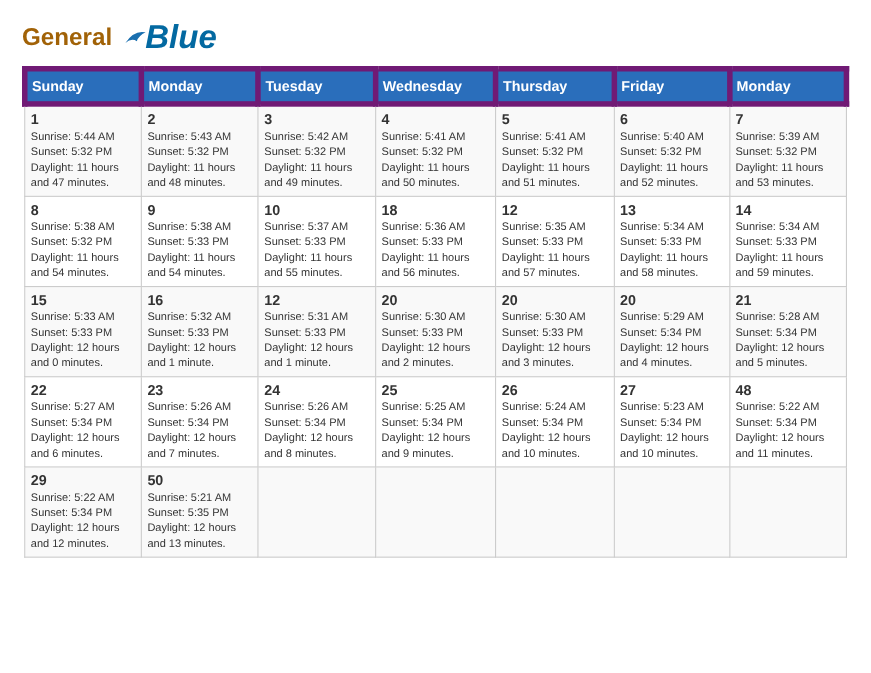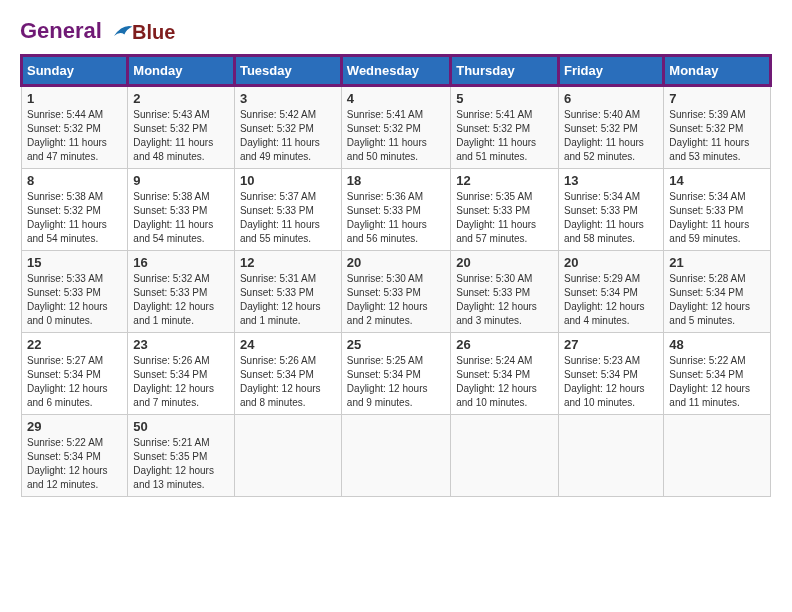--- a/index.html
+++ b/index.html
@@ -40,21 +40,21 @@
     table {
       width: 100%;
       border-collapse: collapse;
     }
     thead tr th {
       background-color: #2a6ebb;
       color: #fff;
       font-size: 13px;
       font-weight: bold;
       padding: 6px 4px;
-      border: 3px solid #701a75;
+      border: 5px solid #701a75;
       text-align: left;
     }
     tbody tr td {
       border: 1px solid #ccc;
       vertical-align: top;
       padding: 4px 5px;
       font-size: 10px;
       color: #333;
       width: 113px;
       min-height: 70px;
@@ -80,26 +80,26 @@
     }
   </style>
 </head>
 <body>
 
 <div class="header">
   <div class="logo">
     <div>
       <div style="display:flex;align-items:center;">
         <div style="font-size:22px;font-weight:bold;color:#333;line-height:1.0;">
-          <span style="color:#701a75;">General</span>
+          <span style="color:#a16207;">General</span>
           <svg class="logo-icon" viewBox="0 0 30 30" style="display:inline-block;vertical-align:middle;margin-left:2px;">
             <path d="M5 20 Q15 5 28 8 Q20 12 18 18 Q12 14 5 20Z" fill="#1a6faf"></path>
           </svg>
         </div>
-        <div style="font-size:20px;font-weight:bold;color:#7f1d1d;margin-left:-2px;line-height:1.0;">Blue</div>
+        <div style="font-size:30px;font-weight:bold;color:#0369a1;margin-left:-2px;line-height:1.0;font-style:italic;">Blue</div>
       </div>
     </div>
   </div>
   <div class="title-block">
     <div class="month-title"></div>
     <div class="location"></div>
   </div>
 </div>
 
 <table>

